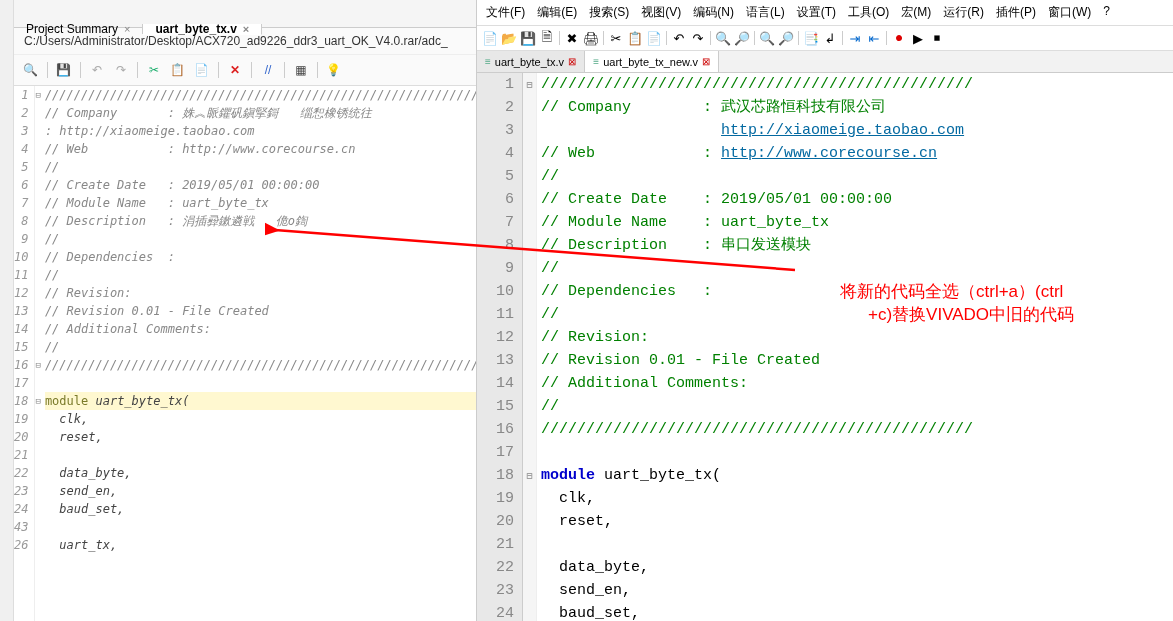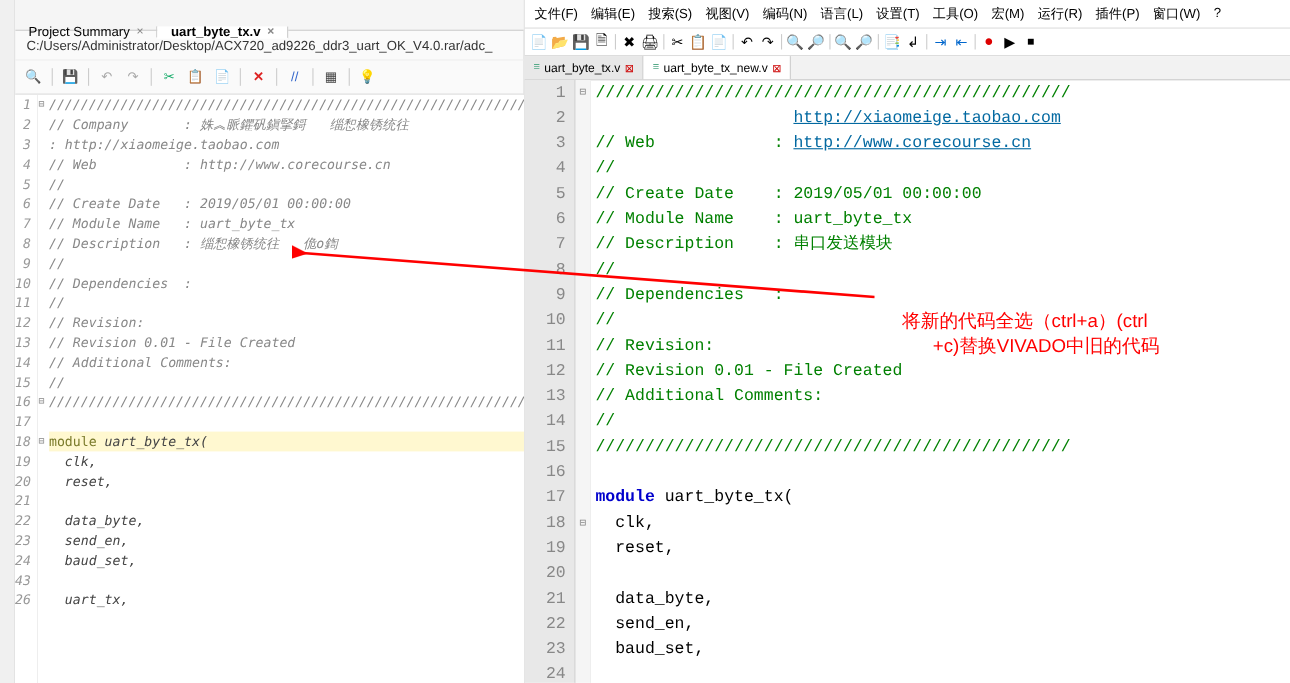--- a/index.html
+++ b/index.html
@@ -144,21 +144,21 @@
           <div class="fm"></div>
         </div>
       <div class="code" id="left-code">
           <div class="row"><span class="cmt">//////////////////////////////////////////////////////////////</span></div>
           <div class="row"><span class="cmt">// Company       : 姝︽眽鑺矾鎭掔鎶   缁惒橡锈统往</span></div>
           <div class="row"><span class="cmt">: http://xiaomeige.taobao.com</span></div>
           <div class="row"><span class="cmt">// Web           : http://www.corecourse.cn</span></div>
           <div class="row"><span class="cmt">//</span></div>
           <div class="row"><span class="cmt">// Create Date   : 2019/05/01 00:00:00</span></div>
           <div class="row"><span class="cmt">// Module Name   : uart_byte_tx</span></div>
-          <div class="row"><span class="cmt">// Description   : 缁惒橡锈统往   佹o鍧</span></div>
+          <div class="row"><span class="cmt">// Description   : 涓插彛鏉遴戦   佹o鍧</span></div>
           <div class="row"><span class="cmt">//</span></div>
           <div class="row"><span class="cmt">// Dependencies  :</span></div>
           <div class="row"><span class="cmt">//</span></div>
           <div class="row"><span class="cmt">// Revision:</span></div>
           <div class="row"><span class="cmt">// Revision 0.01 - File Created</span></div>
           <div class="row"><span class="cmt">// Additional Comments:</span></div>
           <div class="row"><span class="cmt">//</span></div>
           <div class="row"><span class="cmt">//////////////////////////////////////////////////////////////</span></div>
           <div class="row"><span class="cmt"></span></div>
           <div class="row hl"><span class=""><span class="kw">module</span> uart_byte_tx(</span></div>
@@ -282,20 +282,21 @@
           <div class="fm">⊟</div>
           <div class="fm"></div>
           <div class="fm"></div>
           <div class="fm"></div>
           <div class="fm"></div>
           <div class="fm"></div>
           <div class="fm"></div>
         </div>
       <div class="r-code" id="r-code">
           <div class="row"><span class="cmt">////////////////////////////////////////////////</span></div>
+          <div class="row"><span class="cmt">// Company        : 武汉芯路恒科技有限公司</span></div>
           <div class="row"><span class="cmt">                    </span><span class="lnk">http://xiaomeige.taobao.com</span></div>
           <div class="row"><span class="cmt">// Web            : </span><span class="lnk">http://www.corecourse.cn</span></div>
           <div class="row"><span class="cmt">//</span></div>
           <div class="row"><span class="cmt">// Create Date    : 2019/05/01 00:00:00</span></div>
           <div class="row"><span class="cmt">// Module Name    : uart_byte_tx</span></div>
           <div class="row"><span class="cmt">// Description    : 串口发送模块</span></div>
           <div class="row"><span class="cmt">//</span></div>
           <div class="row"><span class="cmt">// Dependencies   :</span></div>
           <div class="row"><span class="cmt">//</span></div>
           <div class="row"><span class="cmt">// Revision:</span></div>
@@ -317,16 +318,16 @@
 </div>
 
 <svg class="arrow" style="left:265px;top:220px;width:540px;height:60px">
   <defs>
       <marker id="ah" markerWidth="12" markerHeight="10" refX="2" refY="5" orient="auto">
         <polygon points="12 0, 0 5, 12 10" fill="#ff0000"></polygon>
       </marker>
     </defs>
   <line x1="530" y1="50" x2="10" y2="10" stroke="#ff0000" stroke-width="2.5" marker-end="url(#ah)"></line>
 </svg>
-<div class="annotation" style="left:820px;top:280px;width:310px">
+<div class="annotation" style="left:840px;top:280px;width:310px">
   <div>将新的代码全选（ctrl+a）(ctrl</div>
   <div style="padding-left:28px">+c)替换VIVADO中旧的代码</div>
 </div>
 
 </body></html>

